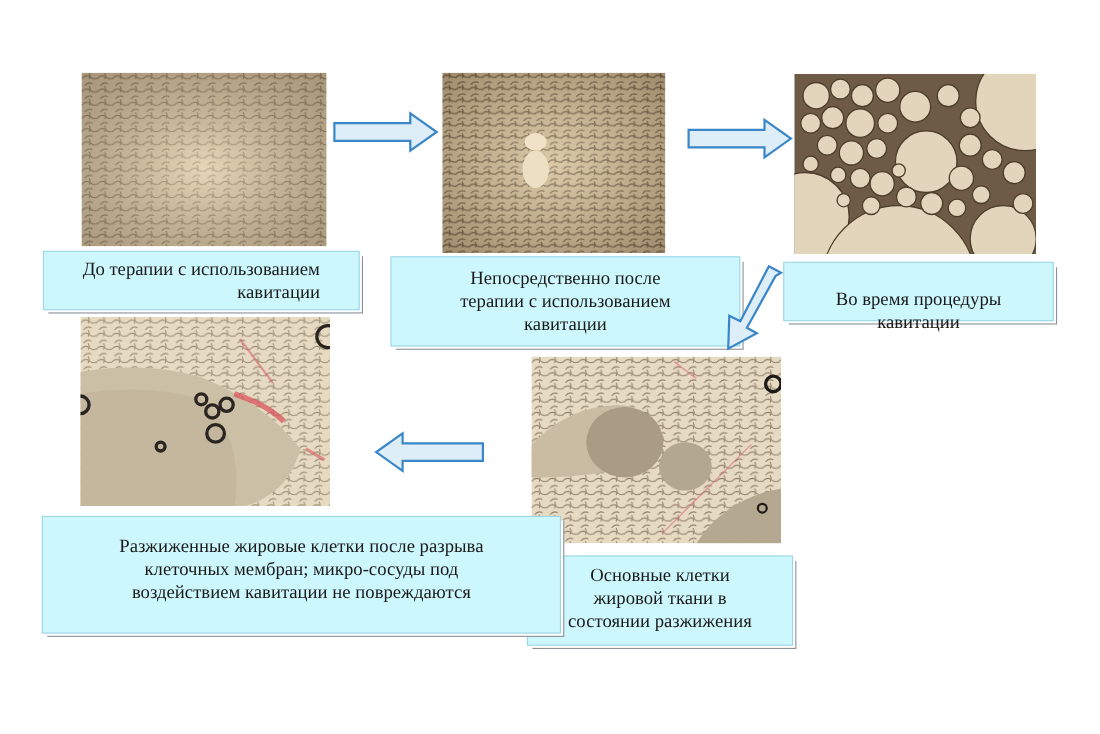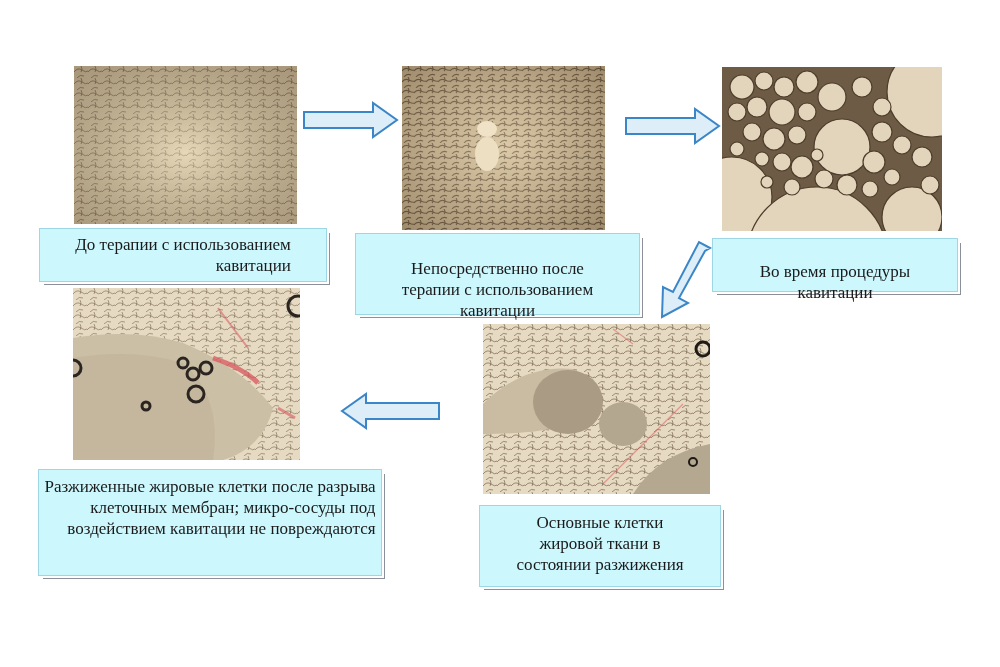--- a/index.html
+++ b/index.html
@@ -142,38 +142,38 @@
       <circle cx="225" cy="18" r="10"></circle>
     </g>
   </svg>
 </div>
 
 <div class="caption" style="left:39px;top:228px;width:288px;height:54px;padding-top:5px;text-align:right;">
   <span>До терапии с использованием
 кавитации</span>
 </div>
 
-<div class="caption" style="left:355px;top:233px;width:285px;height:82px;padding-top:24px;">
+<div class="caption" style="left:355px;top:233px;width:318px;height:82px;padding-top:8px;">
   <span>Непосредственно после
 терапии с использованием
 кавитации</span>
 </div>
 
 <div class="caption" style="left:712px;top:238px;width:246px;height:54px;padding-top:22px;">
   <span>Во время процедуры
 кавитации</span>
 </div>
 
 <div class="caption" style="left:479px;top:505px;width:242px;height:82px;padding-top:6px;">
   <span>Основные клетки
 жировой ткани в
 состоянии разжижения</span>
 </div>
 
-<div class="caption" style="left:38px;top:469px;width:344px;height:107px;padding-top:6px;text-align:right;">
+<div class="caption" style="left:38px;top:469px;width:472px;height:107px;padding-top:16px;">
   <span>Разжиженные жировые клетки после разрыва
 клеточных мембран; микро-сосуды под
 воздействием кавитации не повреждаются</span>
 </div>
 
 <div class="arrow" style="left:303px;top:102px;width:95px;height:36px;">
   <svg viewBox="0 0 95 36">
     <path d="M1 10 L70 10 L70 1 L94 18 L70 35 L70 26 L1 26 Z" fill="#ddeef8" stroke="#3a86c8" stroke-width="2" stroke-linejoin="miter"></path>
   </svg>
 </div>

